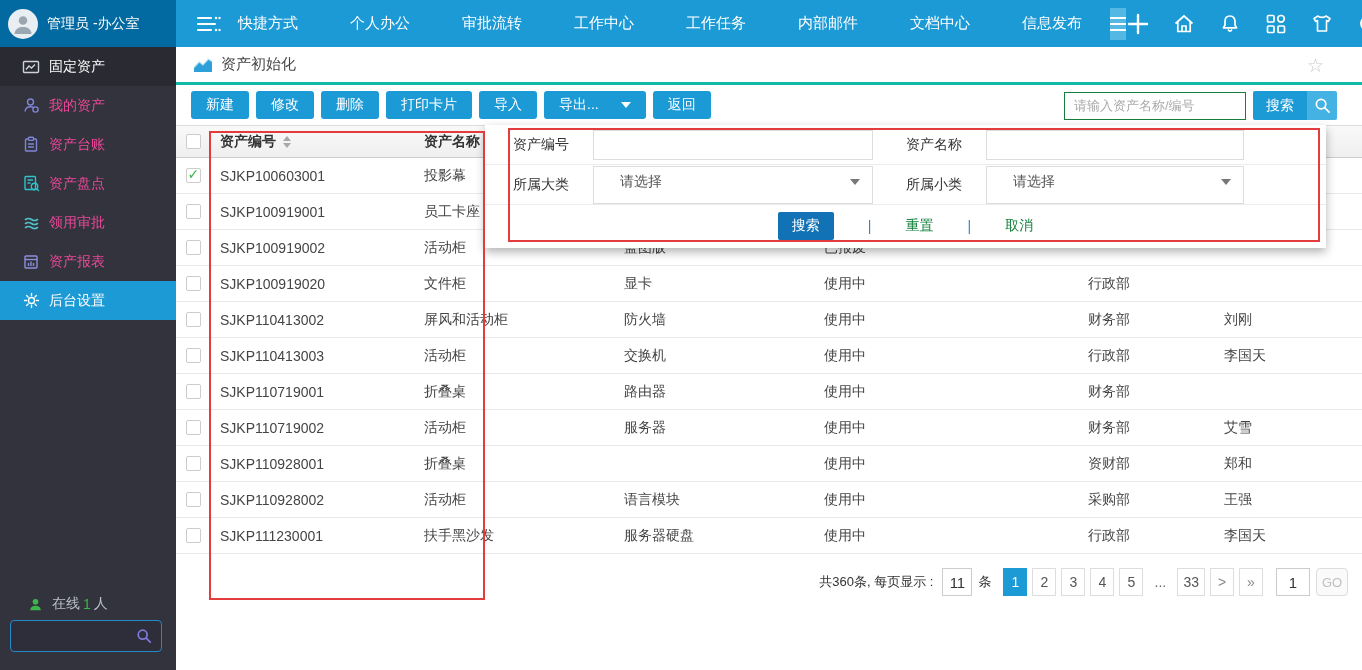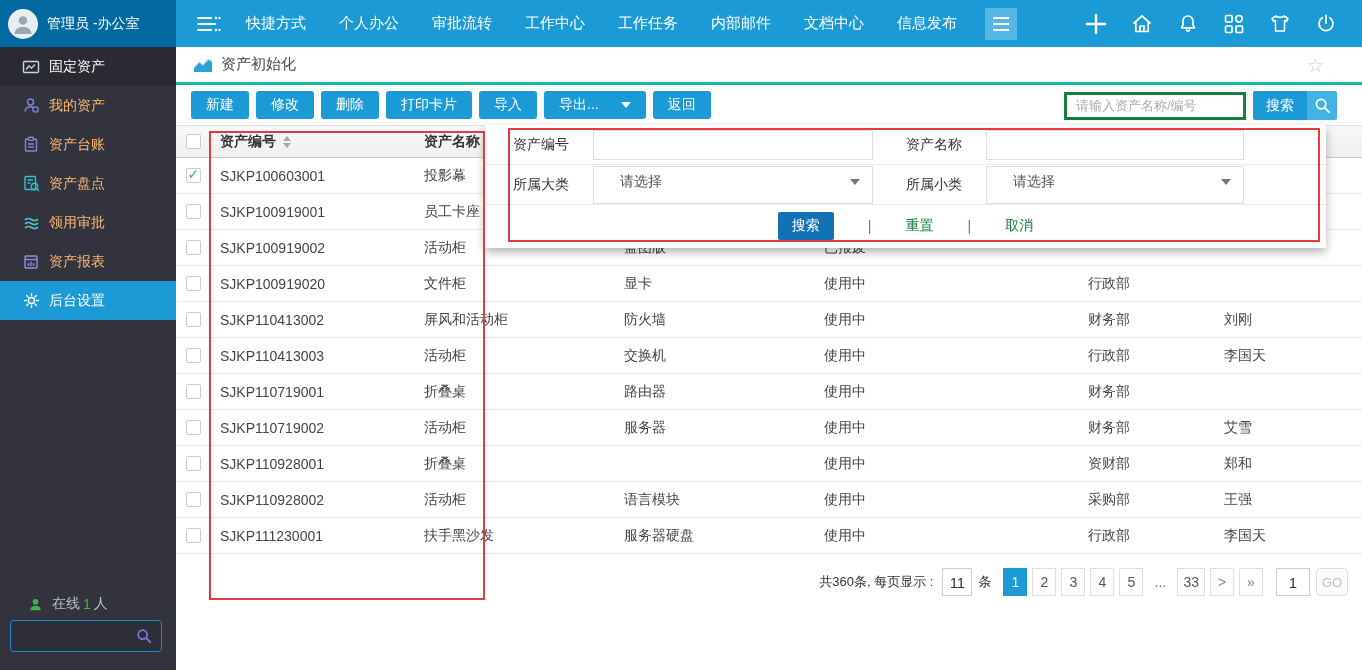--- a/index.html
+++ b/index.html
@@ -6,31 +6,31 @@
   html,body{width:1362px;height:670px;overflow:hidden;background:#fff;
     font-family:"Liberation Sans","DejaVu Sans",sans-serif;}
   .screen{position:relative;width:1362px;height:670px;background:#fff}
 
   
   .topbar{position:absolute;left:0;top:0;width:1362px;height:47px;background:#1b9ad5;display:flex;align-items:center}
   .brand{width:176px;height:47px;background:#0369a1;display:flex;align-items:center;padding-left:8px;flex:0 0 176px}
   .avatar{width:30px;height:30px;border-radius:50%;background:#e9eef2;display:flex;align-items:center;justify-content:center;overflow:hidden}
   .brand-name{color:#fff;font-size:14px;margin-left:9px;white-space:nowrap}
   .collapse-ic{margin-left:20px;flex:0 0 auto;display:flex;align-items:center}
-  .top-menu{display:flex;align-items:center;gap:33px;margin-left:24px}
+  .top-menu{display:flex;align-items:center;gap:52px;margin-left:16px}
   .menu-item{color:#fff;font-size:15px;cursor:pointer;white-space:nowrap}
   .menu-toggle{width:32px;height:32px;background:#55b7e4;margin-left:28px;display:flex;flex-direction:column;justify-content:center;align-items:center;gap:4px;cursor:pointer}
   .menu-toggle i{display:block;width:16px;height:2px;background:#fff}
   .top-icons{display:flex;align-items:center;gap:22px;margin-left:auto;margin-right:24px}
   .top-icons .tic{width:24px;height:24px;display:flex;align-items:center;justify-content:center;cursor:pointer}
 
   
   .sidebar{position:absolute;left:0;top:47px;width:176px;height:623px;background:#33333d}
   .side-nav{list-style:none}
-  .side-item{height:39px;display:flex;align-items:center;padding-left:22px;color:#fdba74;font-size:14px;cursor:pointer}
+  .side-item{height:39px;display:flex;align-items:center;padding-left:22px;color:#ec4899;font-size:14px;cursor:pointer}
   .side-item .s-ic{width:18px;height:18px;margin-right:9px;display:flex;align-items:center;justify-content:center}
   .side-item.selected{background:#2a2a33;color:#fff}
   .side-item.active{background:#1b9ad5;color:#fff}
   .online{position:absolute;left:28px;top:548px;display:flex;align-items:center;font-size:14px;color:#b9bfca}
   .online .o-ic{margin-right:9px;display:flex}
   .online .count{color:#3cb54a;margin:0 3px}
   .side-search{position:absolute;left:10px;top:573px;width:152px;height:32px;border:1px solid #2488c9;border-radius:4px;background:#2e2e3a;display:flex;align-items:center}
   .side-search input{flex:1;background:transparent;border:none;outline:none;color:#cfd3dd;font-size:13px;padding:0 8px;width:110px}
   .side-search .mag{margin-right:9px;display:flex}
 
@@ -38,21 +38,21 @@
   .main{position:absolute;left:176px;top:47px;width:1186px;height:623px;background:#fff}
   .title-row{height:38px;border-bottom:3px solid #14b8a6;display:flex;align-items:center;padding-left:17px;position:relative}
   .title-row .t-ic{margin-right:8px;display:flex}
   .page-title{font-size:15px;color:#444}
   .fav-star{position:absolute;right:38px;top:7px;font-size:19px;color:#c9c9c9;cursor:pointer}
 
   .toolbar{height:40px;display:flex;align-items:center;padding-left:15px;position:relative}
   .btn{height:28px;background:#1b9ad5;color:#fff;border:none;border-radius:3px;padding:0 15px;font-size:14px;margin-right:7px;cursor:pointer;font-family:inherit;display:inline-flex;align-items:center}
   .btn .caret{width:0;height:0;border-left:5px solid transparent;border-right:5px solid transparent;border-top:6px solid #fff;margin-left:22px}
   .tb-search{position:absolute;right:25px;top:6px;display:flex;align-items:center}
-  .tb-search input{width:182px;height:28px;border:3px solid #15803d;font-size:13px;color:#666;padding:0 9px;outline:none}
+  .tb-search input{width:182px;height:28px;border:1px solid #15803d;font-size:13px;color:#666;padding:0 9px;outline:none}
   .tb-search input::placeholder{color:#aaa}
   .search-btn{height:29px;display:flex;margin-left:7px;cursor:pointer;border-radius:2px;overflow:hidden}
   .search-btn .txt{background:#1b9ad5;color:#fff;font-size:14px;padding:0 13px;display:flex;align-items:center}
   .search-btn .mag{background:#45b2e4;width:30px;display:flex;align-items:center;justify-content:center}
 
   
   .data-table{position:absolute;left:0;top:78px;width:1186px}
   .thead{position:relative;height:33px;background:linear-gradient(#f9f9f9,#efefef);border-top:1px solid #ddd;border-bottom:1px solid #ccc;font-weight:bold;color:#333;font-size:14px}
   .trow{position:relative;height:36px;border-bottom:1px solid #e8e8e8;font-size:14px;color:#444;background:#fff}
   .cell{position:absolute;top:0;height:100%;display:flex;align-items:center;white-space:nowrap;overflow:visible}

